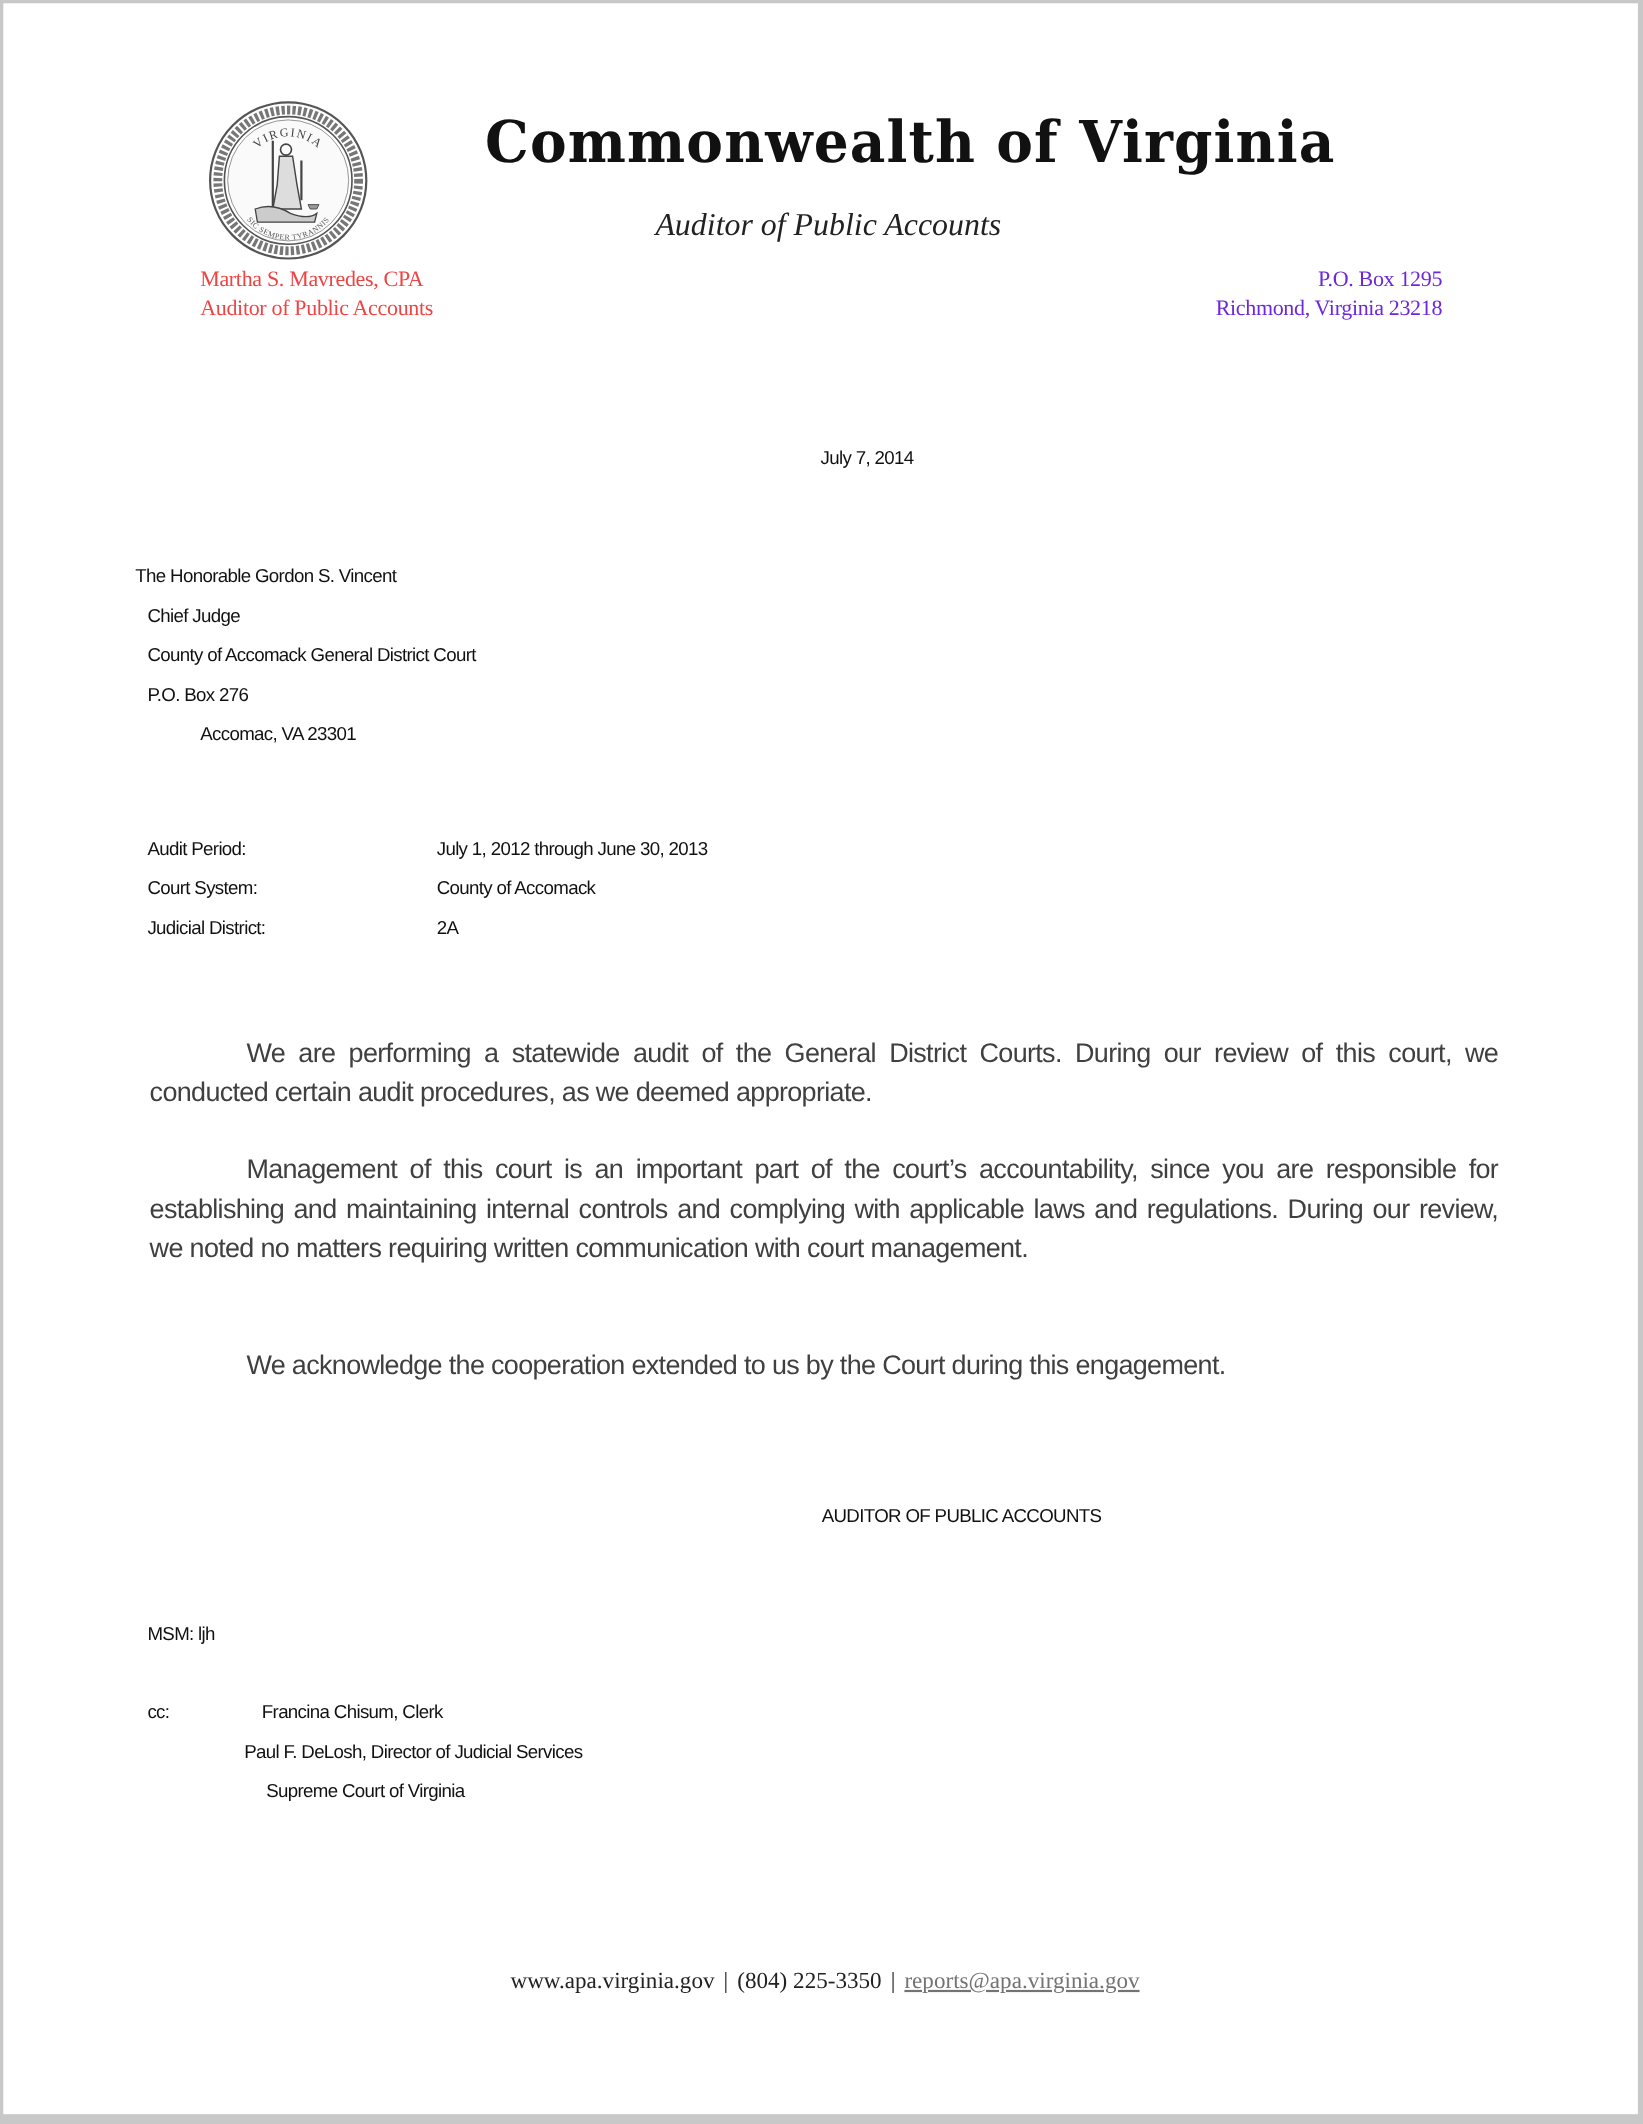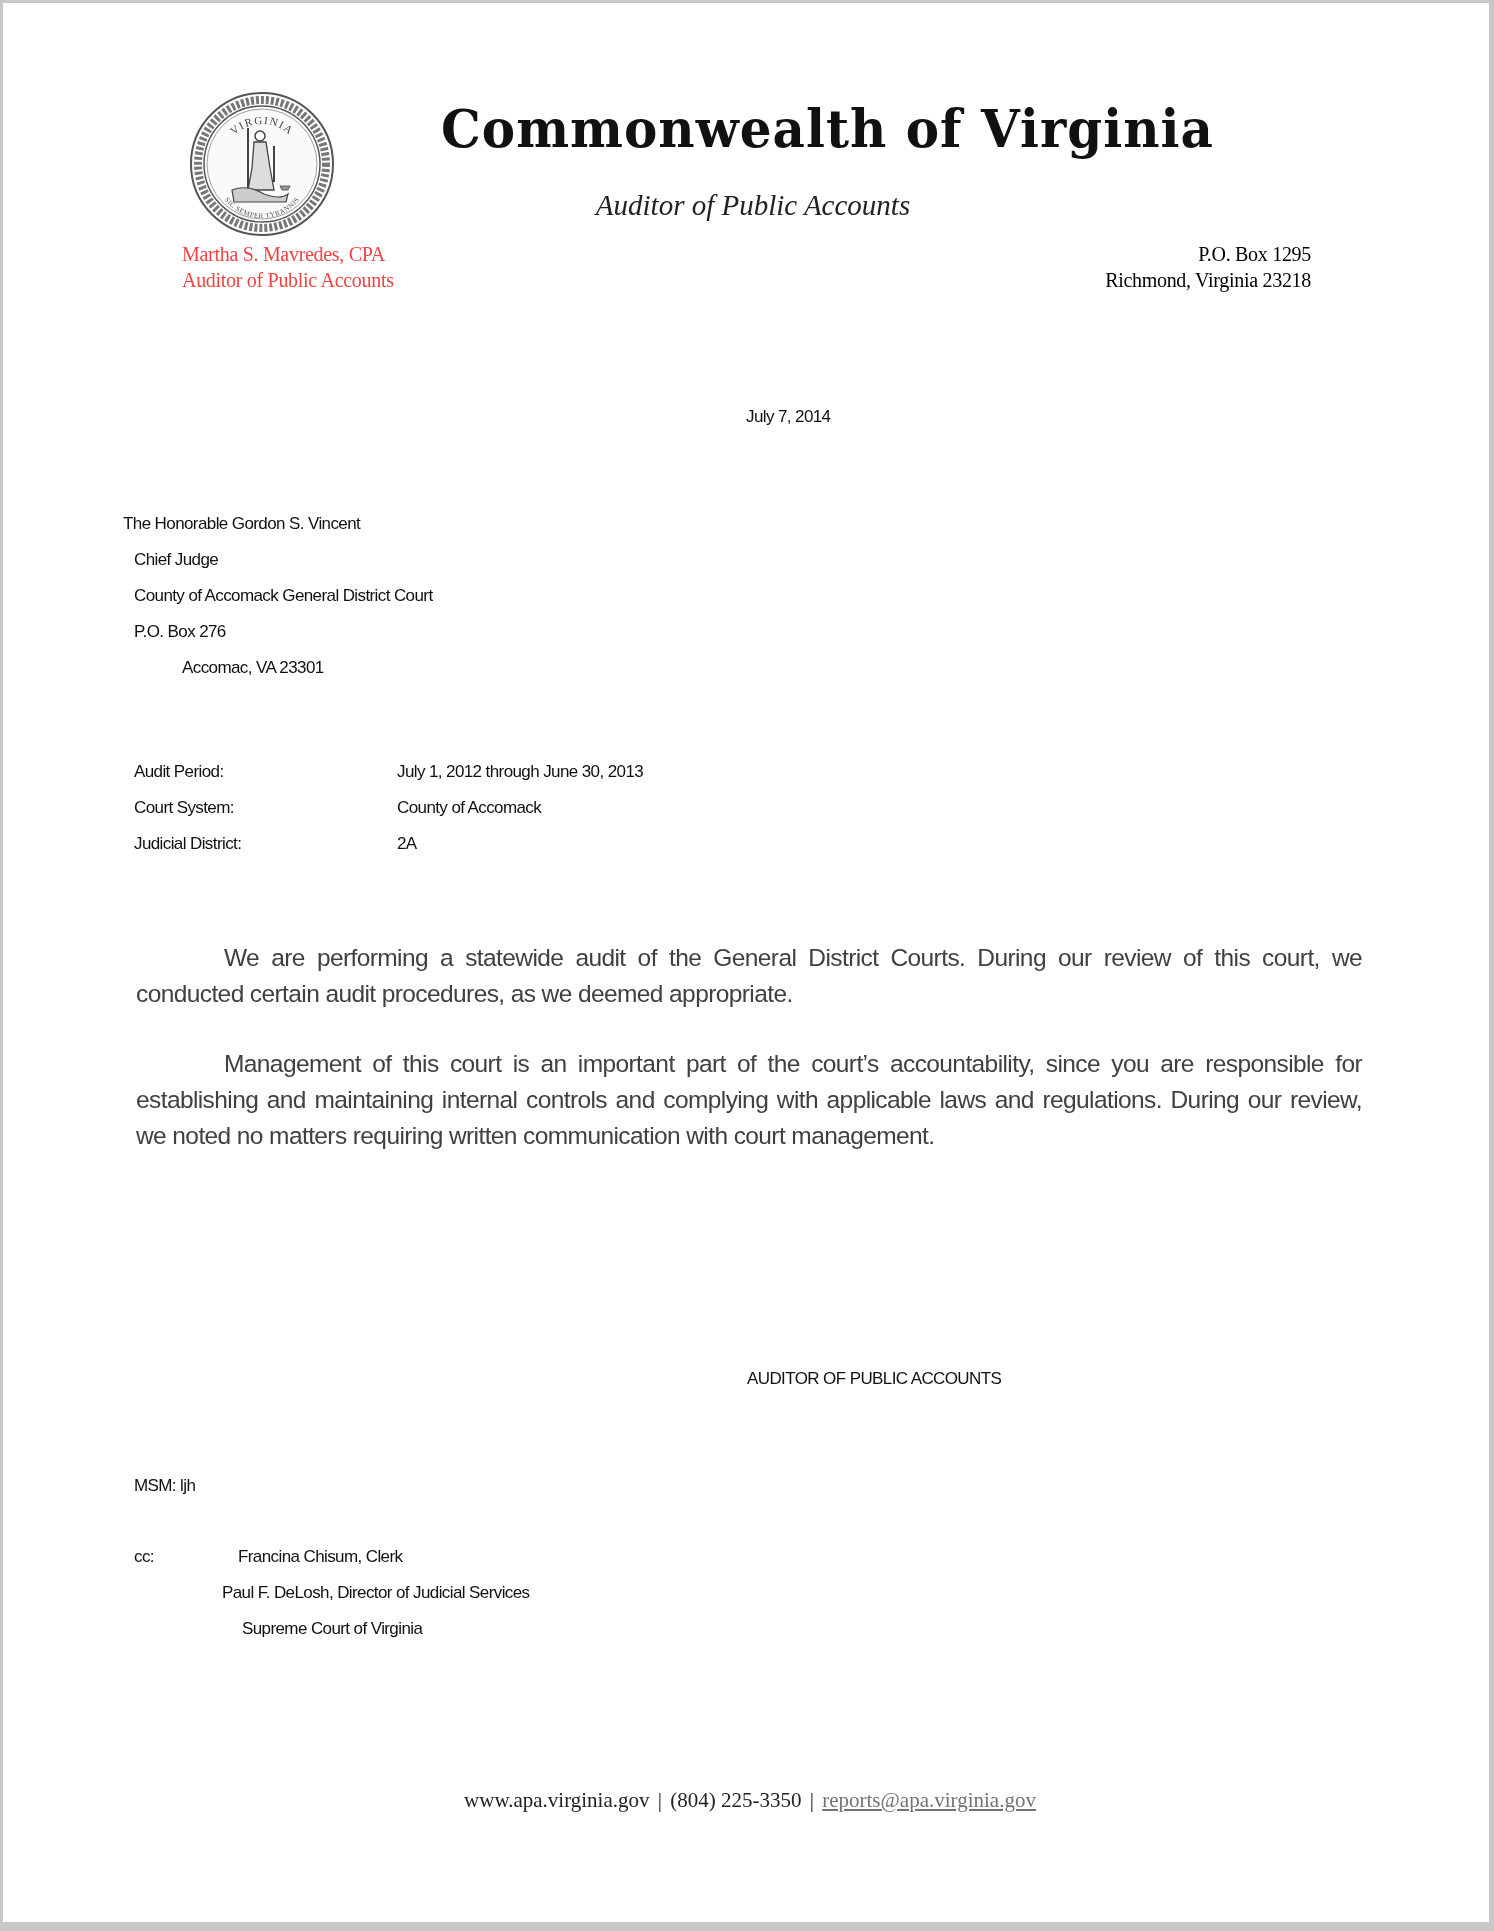--- a/index.html
+++ b/index.html
@@ -18,21 +18,21 @@
     left: 438px; top: 96px; width: 622px; text-align: center;
     font-family: "DejaVu Serif", "Liberation Serif", serif;
     font-weight: bold; font-size: 50px; letter-spacing: 1px;
     transform: scaleY(1.05); color: #111;
   }
   .lh-sub {
     left: 560px; top: 186px; width: 380px; text-align: center;
     font-family: "Liberation Serif", serif; font-style: italic; font-size: 29px; color: #222;
   }
   .lh-left { left: 179px; font-family: "Liberation Serif", serif; font-size: 20px; color: #ef4444; letter-spacing: -0.3px; }
-  .lh-right { right: 178px; text-align: right; font-family: "Liberation Serif", serif; font-size: 20px; color: #000000; letter-spacing: -0.3px; }
+  .lh-right { right: 178px; text-align: right; font-family: "Liberation Serif", serif; font-size: 20px; color: #6d28d9; letter-spacing: -0.3px; }
 
   
   .txt { font-family: "Liberation Sans", "DejaVu Sans", sans-serif; font-size: 17px; color: #111; letter-spacing: -0.6px; }
   .para {
     position: absolute; left: 133px; width: 1226px;
     font-family: "Liberation Sans", "DejaVu Sans", sans-serif; font-size: 24.5px; color: #404040;
     line-height: 36px; text-align: justify; text-indent: 88px; letter-spacing: -0.6px;
     white-space: normal;
   }
   .footer {
@@ -93,20 +93,21 @@
     <div class="abs txt" style="left:131px; top:759px;">Audit Period:</div>
     <div class="abs txt" style="left:394px; top:759px;">July 1, 2012 through June 30, 2013</div>
     <div class="abs txt" style="left:131px; top:795px;">Court System:</div>
     <div class="abs txt" style="left:394px; top:795px;">County of Accomack</div>
     <div class="abs txt" style="left:131px; top:831px;">Judicial District:</div>
     <div class="abs txt" style="left:394px; top:831px;">2A</div>
   </div>
 
   <div class="para" style="top:937px;">We are performing a statewide audit of the General District Courts.  During our review of this court, we conducted certain audit procedures, as we deemed appropriate.</div>
   <div class="para" style="top:1043px;">Management of this court is an important part of the court’s accountability, since you are responsible for establishing and maintaining internal controls and complying with applicable laws and regulations.  During our review, we noted no matters requiring written communication with court management.</div>
+  <div class="para" style="top:1221px; text-align:left;">We acknowledge the cooperation extended to us by the Court during this engagement.</div>
 
   <div class="abs txt" style="left:744px; top:1366px;">AUDITOR OF PUBLIC ACCOUNTS</div>
 
   <div class="abs txt" style="left:131px; top:1473px;">MSM: ljh</div>
 
   <div>
     <div class="abs txt" style="left:131px; top:1544px;">cc:</div>
     <div class="abs txt" style="left:219px; top:1544px;margin-left:16px;">Francina Chisum, Clerk</div>
     <div class="abs txt" style="left:219px; top:1580px;">Paul F. DeLosh, Director of Judicial Services</div>
     <div class="abs txt" style="left:239px; top:1616px;">Supreme Court of Virginia</div>

